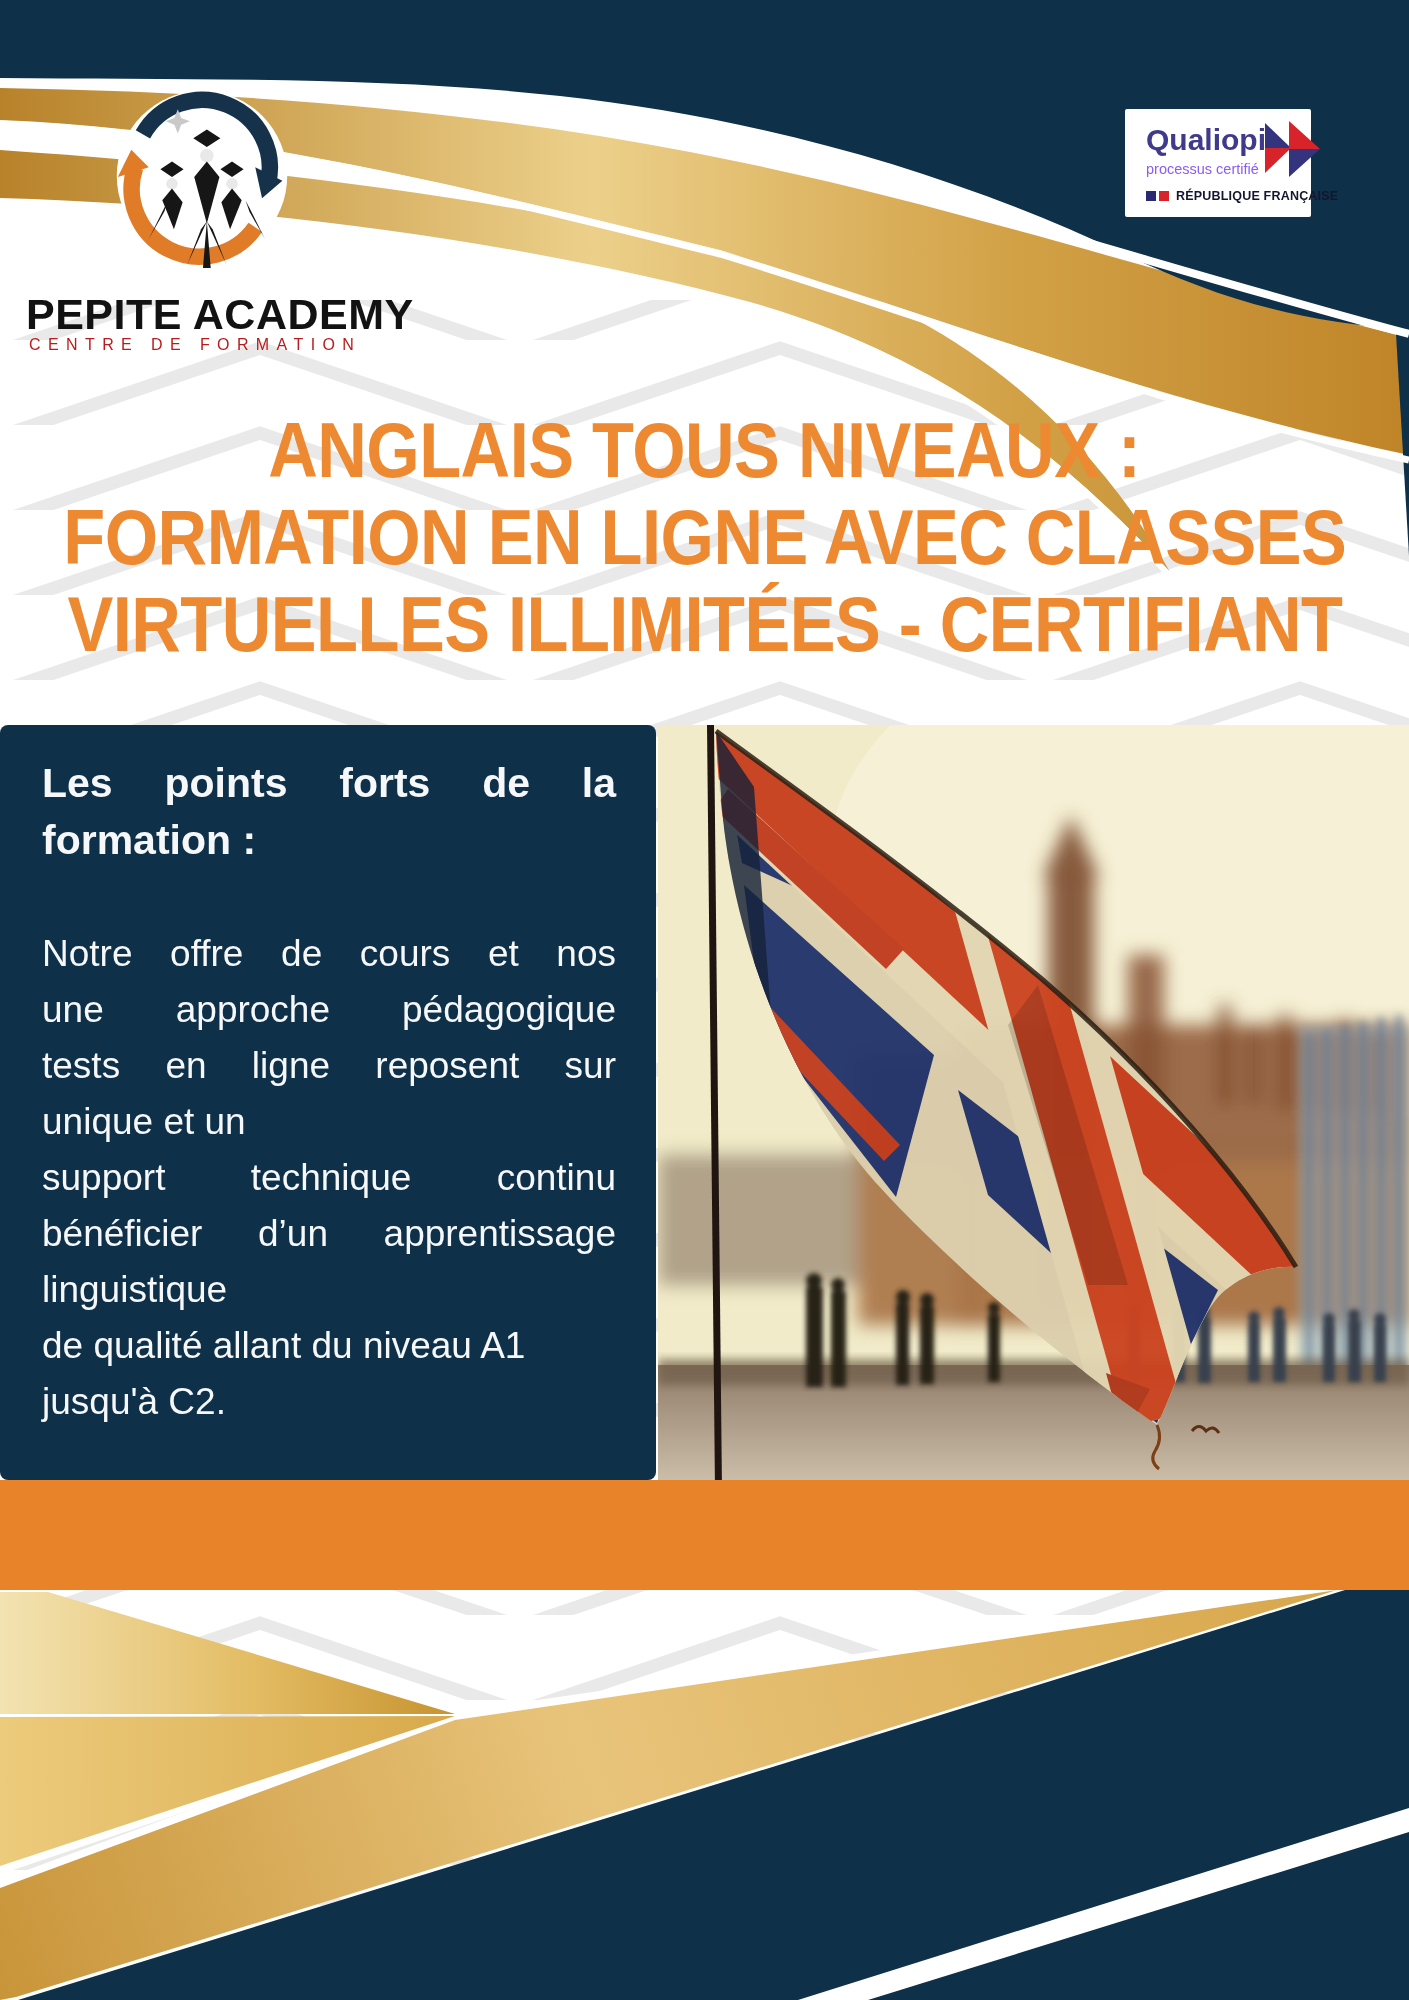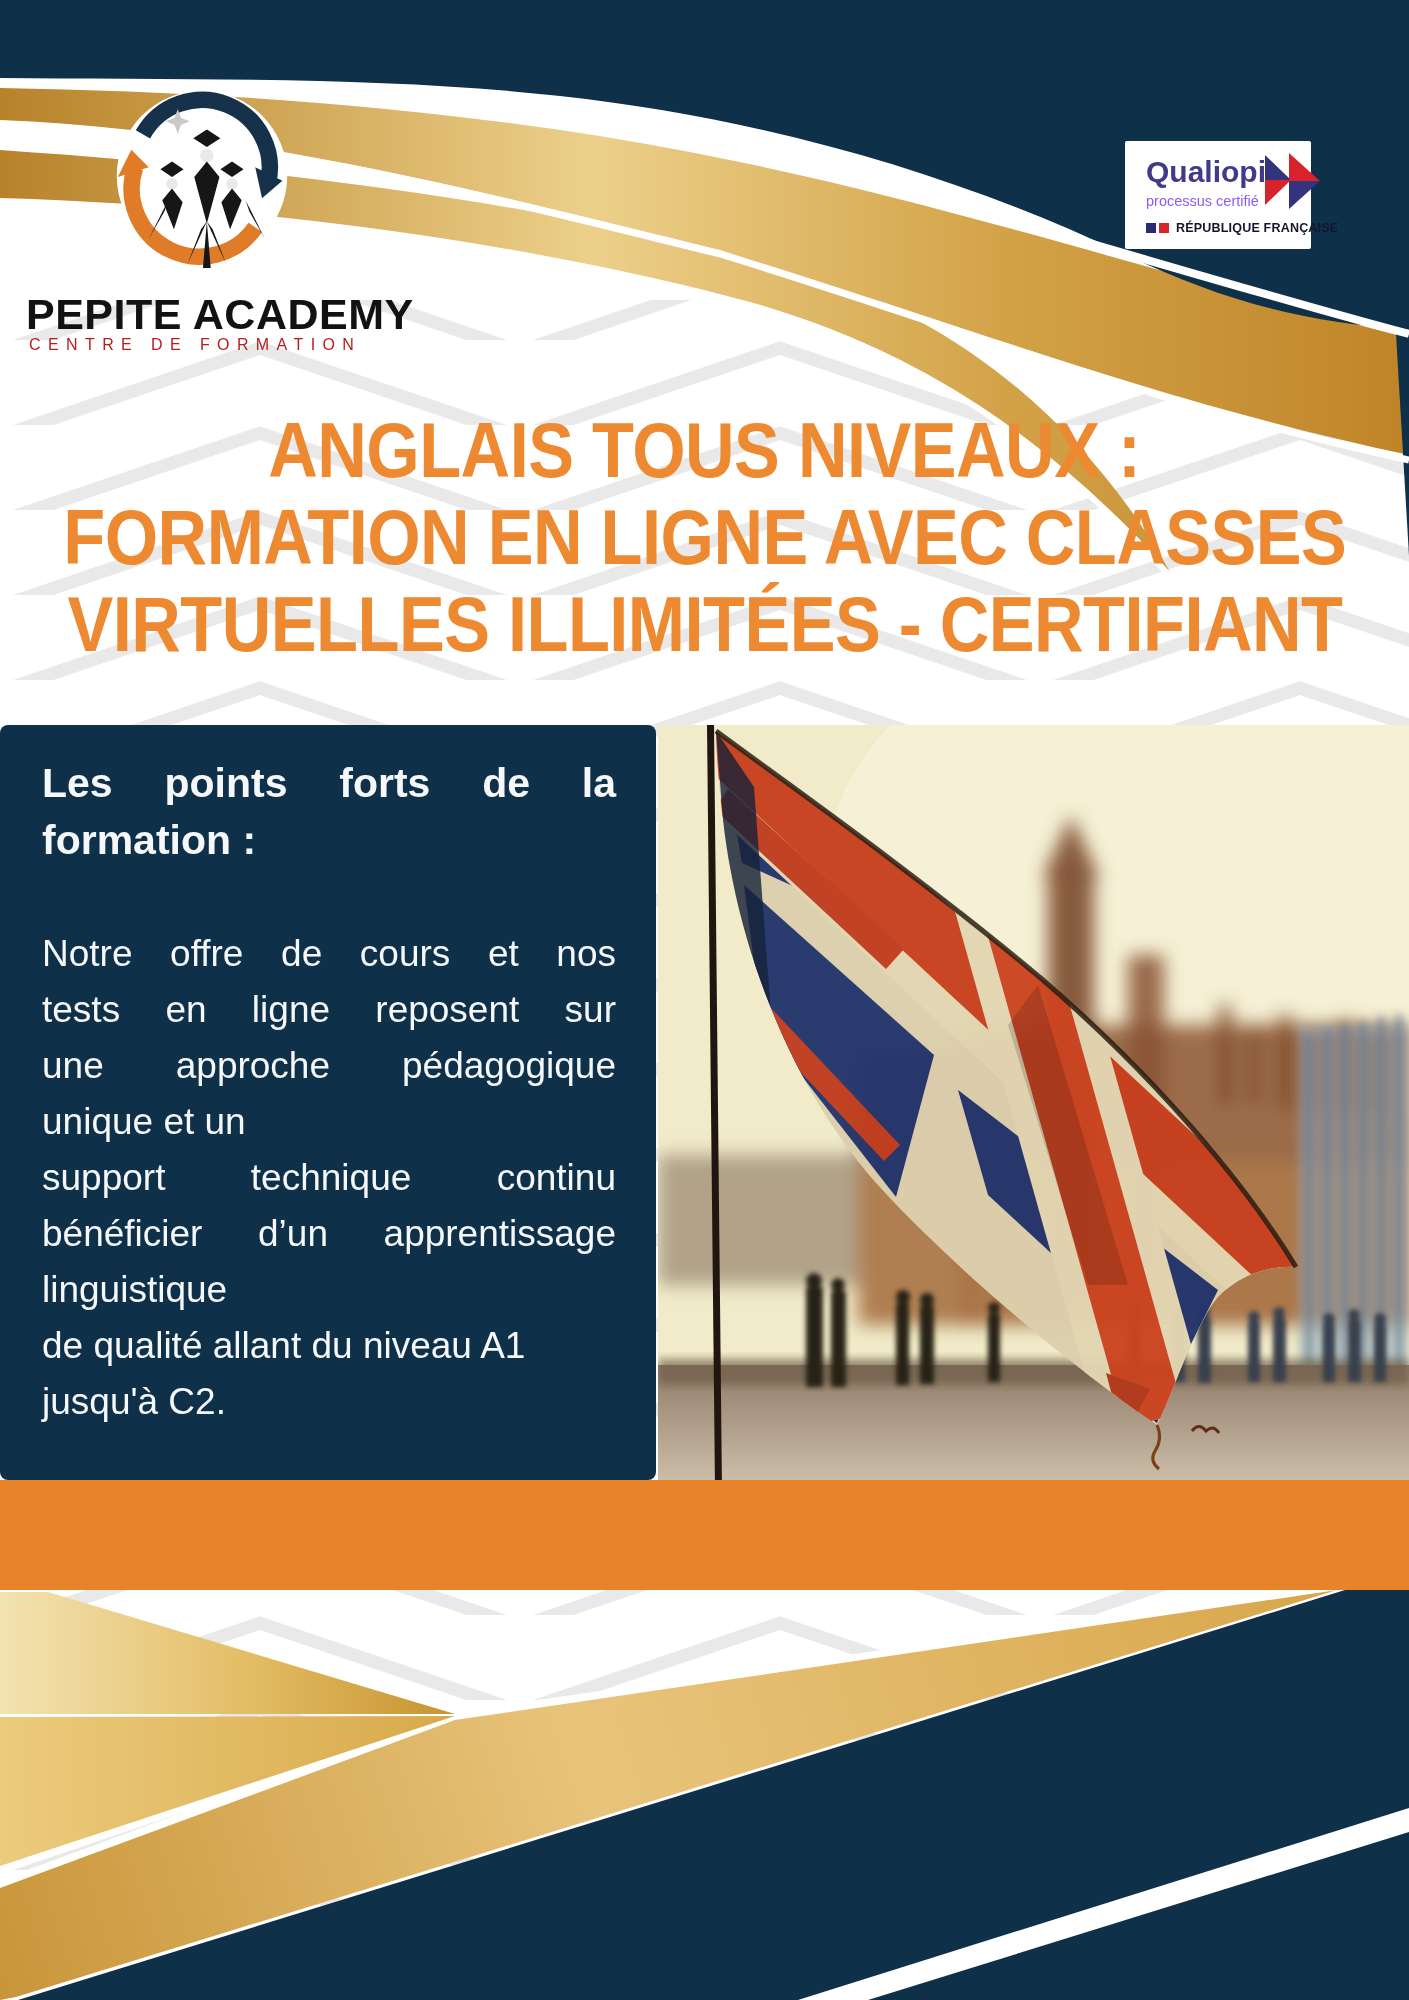--- a/index.html
+++ b/index.html
@@ -8,21 +8,21 @@
   .bg{position:absolute;left:0;top:0;z-index:0;}
   
   .logo-block{position:absolute;left:22px;top:84px;width:380px;z-index:4;}
   .logo-icon{position:absolute;left:88px;top:0;width:184px;height:184px;}
   .logo-title{position:absolute;left:4px;top:206px;width:380px;
         font-size:43px;font-weight:700;letter-spacing:0.5px;color:#121212;white-space:nowrap;}
   .logo-subtitle{position:absolute;left:7px;top:252px;width:380px;
         font-size:16px;font-weight:500;letter-spacing:7.4px;color:#b91c1c;white-space:nowrap;}
   
   .qbadge{position:absolute;left:1125px;top:109px;width:186px;height:108px;background:#ffffff;
-        z-index:4;border-radius:2px;margin-top:32px;}
+        z-index:4;border-radius:2px;}
   .q-name{position:absolute;left:21px;top:14px;font-size:30px;font-weight:800;color:#403a8a;letter-spacing:0;}
   .q-tag{position:absolute;left:21px;top:52px;font-size:14.5px;font-weight:500;color:#8b5cf6;}
   .q-arrows{position:absolute;left:138px;top:12px;}
   .q-rf-row{position:absolute;left:21px;top:80px;display:flex;align-items:flex-start;gap:6px;}
   .q-rf{font-size:12.5px;font-weight:800;color:#15152e;letter-spacing:0.2px;white-space:nowrap;}
   
   .heading{position:absolute;left:0;top:413px;width:1409px;z-index:3;display:flex;
         flex-direction:column;align-items:center;gap:13px;}
   .heading .hl{display:inline-block;white-space:nowrap;line-height:74px;font-size:66px;font-weight:800;
         letter-spacing:-0.5px;color:#ed8a31;transform:scale(1.04,1.18);}
@@ -146,22 +146,22 @@
     <span class="hl">VIRTUELLES ILLIMITÉES - CERTIFIANT</span>
   </div>
 
   <div class="hl-panel">
     <div class="hl-title">
       <div class="lj">Les points forts de la</div>
       <div class="ll">formation :</div>
     </div>
     <div class="hl-body">
       <div class="lj">Notre offre de cours et nos</div>
+      <div class="lj">une approche pédagogique</div>
       <div class="lj">tests en ligne reposent sur</div>
-      <div class="lj">une approche pédagogique</div>
       <div class="ll">unique et un</div>
       <div class="lj">support technique continu</div>
       <div class="lj">bénéficier d’un apprentissage</div>
       <div class="ll">linguistique</div>
       <div class="ll">de qualité allant du niveau A1</div>
       <div class="ll">jusqu'à C2.</div>
     </div>
   </div>
 
   <div class="photo">

